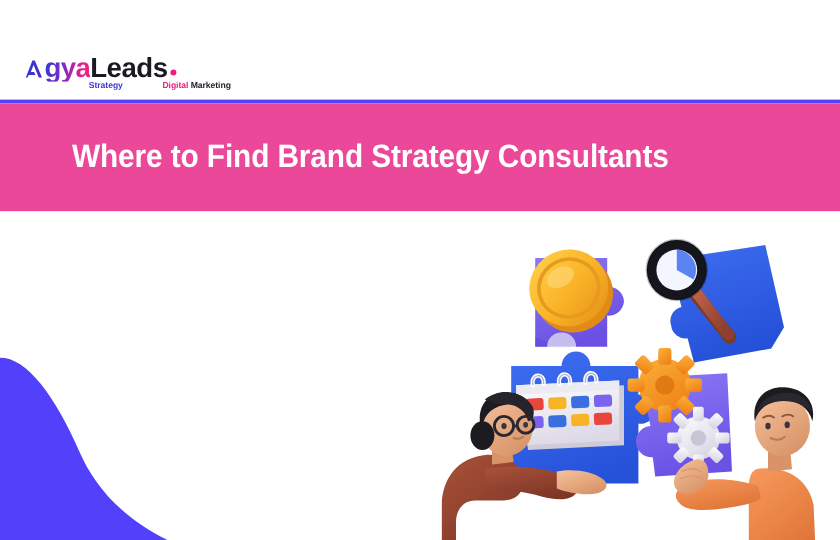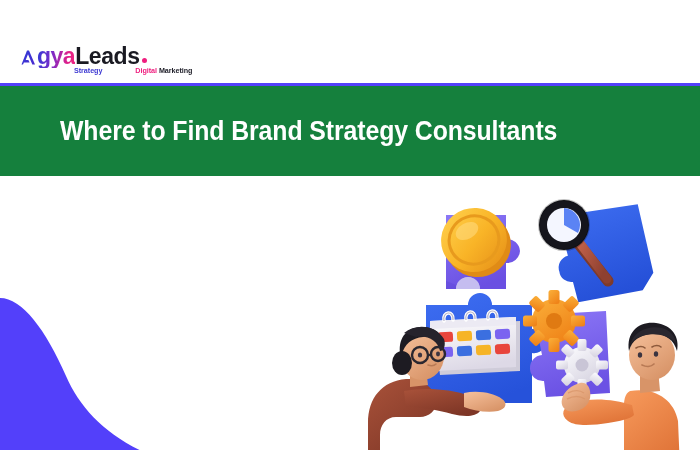--- a/index.html
+++ b/index.html
@@ -80,21 +80,21 @@
   .header-rule {
     position:absolute; left:0; top:55px;
     width:700px; height:3px;
     background:#5340fa;
   }
 
   
   .title-banner {
     position:absolute; left:0; top:58px;
     width:700px; height:90px;
-    background:#15803d;
+    background:#ec4899;
     z-index:5;
     text-align:right;
   }
   .title-text {
     position:absolute; left:60px; top:50%;
     transform:translateY(-50%);
     color:#ffffff;
     font-size:27px;
     font-weight:bold;
     letter-spacing:-0.1px;

